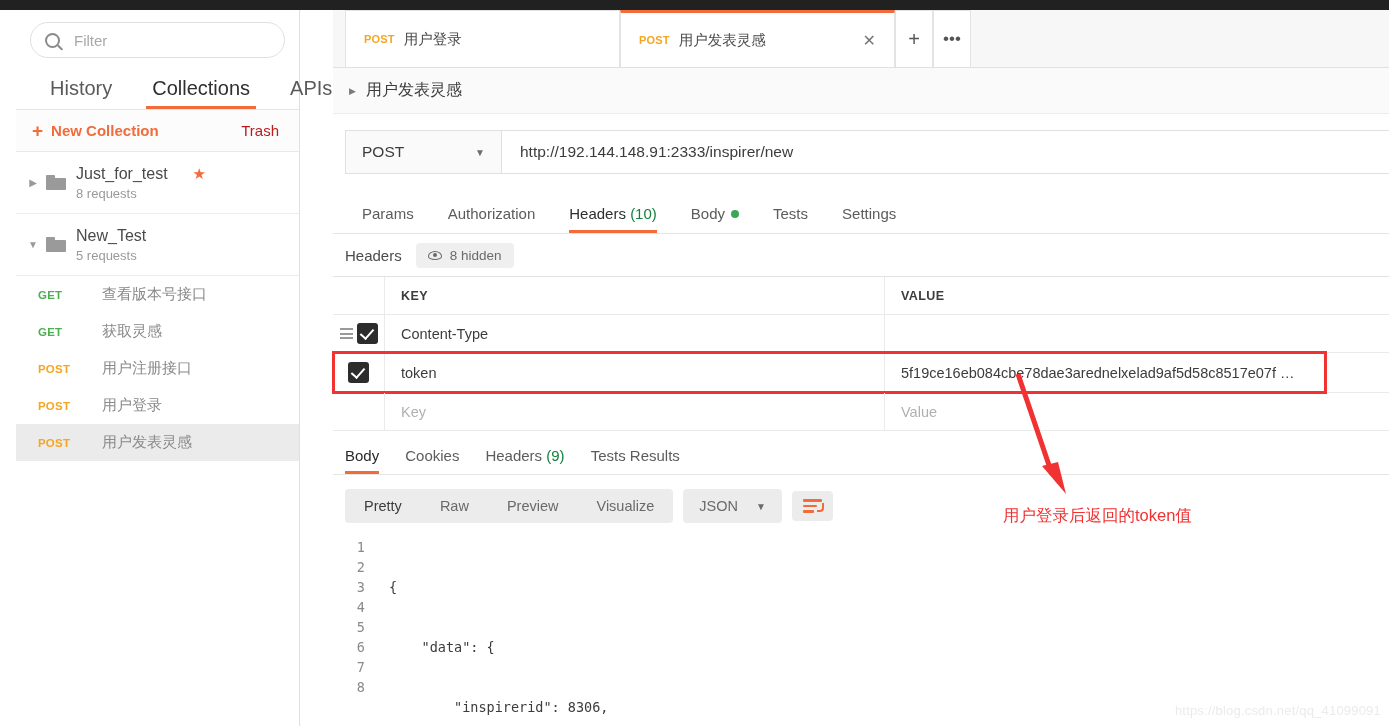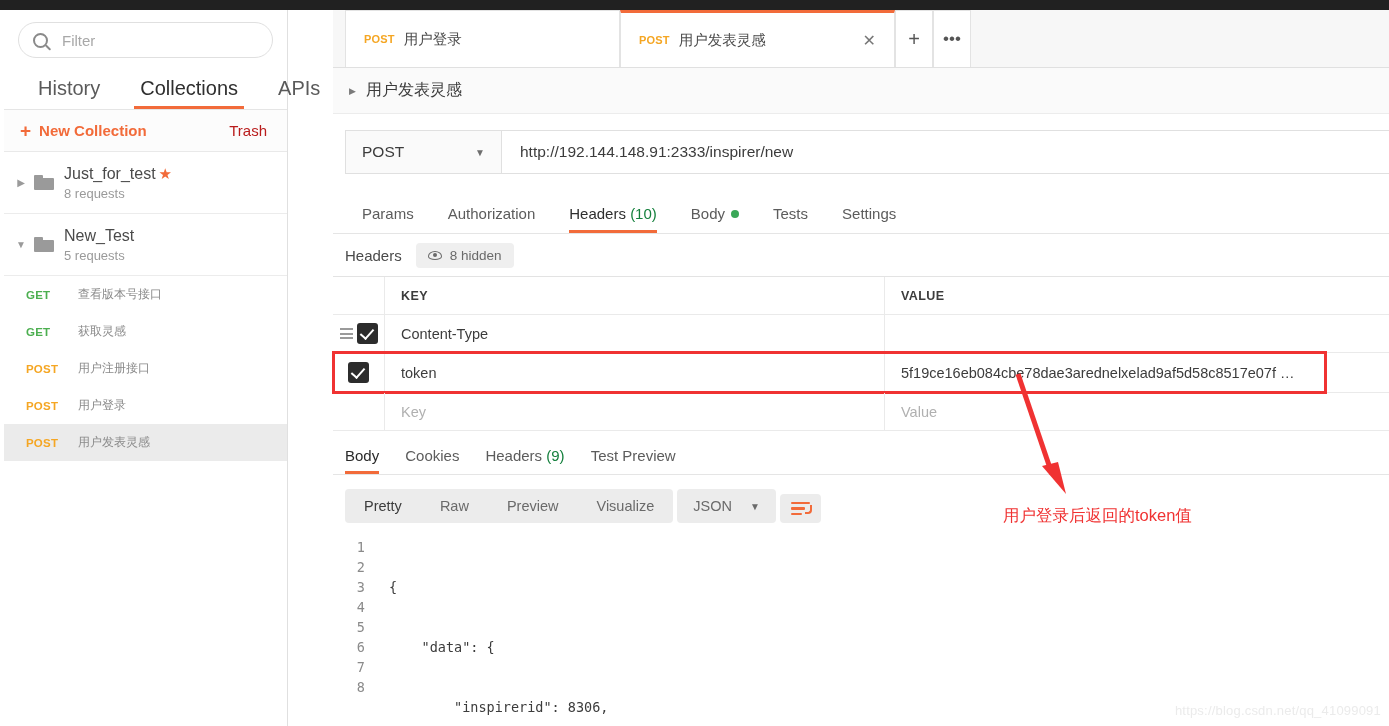--- a/index.html
+++ b/index.html
@@ -8,21 +8,21 @@
     background: #fff;
     font-family: "Liberation Sans", "DejaVu Sans", sans-serif;
     overflow: hidden;
   }
   #app { position: relative; width: 1389px; height: 726px; background: #fff; }
 
   
   .topstrip { position: absolute; left: 0; top: 0; width: 1389px; height: 10px; background: #212121; }
 
   
-  .sidebar { position: absolute; left: 4px; top: 10px; width: 284px; height: 716px; background: #fff; border-right: 1px solid #e0e0e0; }
+  .sidebar { position: absolute; left: 16px; top: 10px; width: 284px; height: 716px; background: #fff; border-right: 1px solid #e0e0e0; }
   .filter-wrap { padding: 12px 14px 10px 14px; }
   .filter-box { display: flex; align-items: center; height: 36px; border: 1px solid #e0e0e0; border-radius: 18px; padding: 0 14px; background: #fff; }
   .filter-box .magnifier { width: 15px; height: 15px; border: 2px solid #8a8a8a; border-radius: 50%; position: relative; flex: 0 0 auto; }
   .filter-box .magnifier::after { content:""; position:absolute; width:2px; height:7px; background:#8a8a8a; right:-3px; bottom:-5px; transform: rotate(-45deg); border-radius:1px;}
   .filter-placeholder { margin-left: 14px; color: #a8a8a8; font-size: 15px; }
 
   .side-tabs { display: flex; align-items: flex-end; height: 42px; border-bottom: 1px solid #e5e5e5; padding: 0 0 0 14px; gap: 0; }
   .side-tab { font-size: 20px; color: #5a5a5a; padding: 0 20px 9px 20px; position: relative; cursor: pointer; }
   .side-tab.active { color: #2f2f2f; }
   .side-tab.active::after { content:""; position:absolute; left:14px; right:14px; bottom:0; height:3px; background:#f26b3a; }
@@ -31,30 +31,30 @@
   .newcol-left { display: flex; align-items: center; color: #f26b3a; font-size: 15px; font-weight: 700; }
   .plus-icon { font-size: 19px; margin-right: 8px; line-height: 1; font-weight: 700; }
   .trash-link { color: #b91c1c; font-size: 15px; }
 
   .collection { display: flex; align-items: center; padding: 10px 14px 10px 10px; border-bottom: 1px solid #ececec; min-height: 62px; }
   .caret { width: 14px; color: #9a9a9a; font-size: 10px; flex: 0 0 auto; text-align:center;}
   .folder-icon { width: 20px; height: 15px; margin: 0 10px 0 6px; flex: 0 0 auto; position: relative; }
   .folder-icon .f-body { position: absolute; left: 0; bottom: 0; width: 20px; height: 12px; background: #9a9a9a; border-radius: 1px; }
   .folder-icon .f-tab { position: absolute; left: 0; top: 0; width: 9px; height: 5px; background: #9a9a9a; border-radius: 1px 1px 0 0; }
   .coll-text { display: flex; flex-direction: column; gap: 3px; }
-  .coll-title { font-size: 16px; color: #4a4a4a; display: flex; align-items: center; gap: 3px; }
+  .coll-title { font-size: 16px; color: #4a4a4a; display: flex; align-items: center; gap: 25px; }
   .star { color: #f26b3a; font-size: 15px; }
   .coll-sub { font-size: 13px; color: #9a9a9a; }
 
   .req-row { display: flex; align-items: center; height: 37px; padding-left: 22px; cursor: pointer; }
   .req-row.selected { background: #ebebeb; }
   .req-method { width: 52px; font-size: 11.5px; font-weight: 700; letter-spacing: .2px; }
   .m-get { color: #4caf50; }
   .m-post { color: #f5a623; }
-  .req-name { font-size: 12px; color: #8a8a8a; margin-left: 0; }
+  .req-name { font-size: 15px; color: #8a8a8a; margin-left: 12px; }
 
   
   .main { position: absolute; left: 333px; top: 10px; width: 1056px; height: 716px; background: #fff; }
 
   
   .req-tabs { display: flex; align-items: stretch; height: 58px; background: #f7f7f7; border-bottom: 1px solid #e0e0e0; padding-left: 12px; }
   .rtab { display: flex; align-items: center; min-width: 275px; padding: 0 18px; background: #fff; border: 1px solid #e3e3e3; border-bottom: none; position: relative; cursor: pointer; }
   .rtab.active { border-top: 3px solid #f26b3a; }
   .rtab .tm { font-size: 11px; font-weight: 700; color: #f5a623; margin-right: 9px; letter-spacing: .2px;}
   .rtab .tname { font-size: 14.5px; color: #4a4a4a; }
@@ -107,21 +107,21 @@
   .hl-box { position: absolute; left: -1px; right: 62px; top: -2px; bottom: -2px; border: 3px solid #f03232; pointer-events: none; }
 
   
   .res-tabs { display: flex; align-items: flex-end; height: 42px; border-bottom: 1px solid #e5e5e5; padding-left: 0; margin-top: 2px; }
   .restab { font-size: 15px; color: #5c5c5c; padding: 0 13px 10px 13px; position: relative; cursor: pointer; }
   .restab:first-child { padding-left: 12px; }
   .restab.active { color: #2a2a2a; }
   .restab.active::after { content:""; position:absolute; left:12px; right:13px; bottom:0; height:3px; background:#f26b3a; }
 
   
-  .res-toolbar { display: flex; align-items: flex-end; gap: 4px; padding: 14px 0 0 12px; }
+  .res-toolbar { display: flex; align-items: center; gap: 10px; padding: 14px 0 0 12px; }
   .seg { display: flex; background: #ececec; border-radius: 4px; overflow: hidden; }
   .seg div { padding: 9px 19px; font-size: 14.5px; color: #6a6a6a; cursor: pointer; }
   .seg div.active { color: #3c3c3c; }
   .fmt-sel { display: flex; align-items: center; gap: 18px; background: #ececec; border-radius: 4px; padding: 9px 16px; font-size: 14.5px; color: #6a6a6a; cursor: pointer;}
   .fmt-sel .c { font-size: 10px; color: #6a6a6a; }
   .wrapbtn { background: #ececec; border-radius: 4px; padding: 8px 11px; display: flex; flex-direction: column; gap: 3px; cursor: pointer; position: relative;}
   .wrapbtn i { display: block; height: 2.5px; background: #f26b3a; border-radius: 1px; }
   .wrapbtn i:nth-child(1){ width: 19px;}
   .wrapbtn i:nth-child(2){ width: 14px;}
   .wrapbtn i:nth-child(3){ width: 11px;}
@@ -299,21 +299,21 @@
         <div class="hc-grip"></div>
         <div class="hc-key ph">Key</div>
         <div class="hc-val ph">Value</div>
       </div>
     </div>
 
     <div class="res-tabs">
       <div class="restab active"><span>Body</span></div>
       <div class="restab"><span>Cookies</span></div>
       <div class="restab"><span>Headers</span> <span class="cnt">(9)</span></div>
-      <div class="restab"><span>Test Preview</span></div>
+      <div class="restab"><span>Tests Results</span></div>
     </div>
 
     <div class="res-toolbar">
       <div class="seg">
         <div class="active">Pretty</div>
         <div>Raw</div>
         <div>Preview</div>
         <div>Visualize</div>
       </div>
       <div class="fmt-sel">

